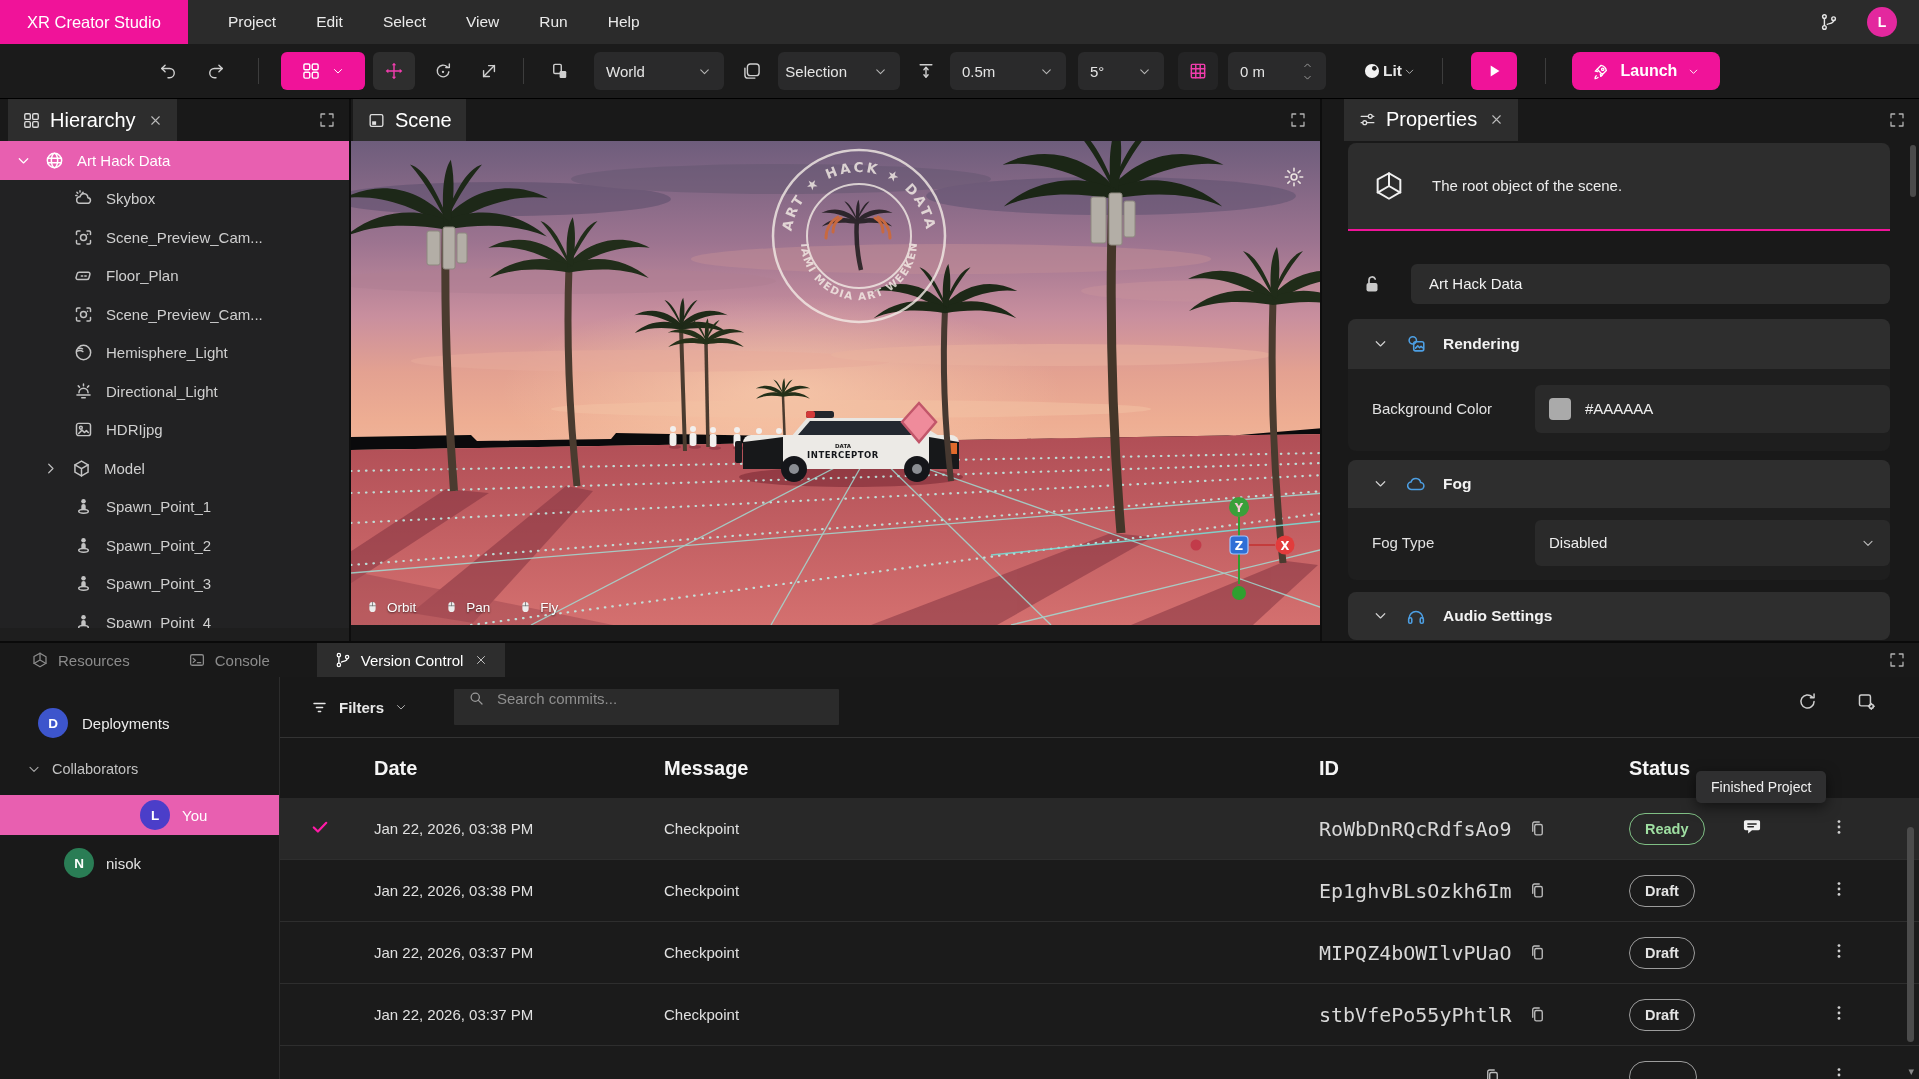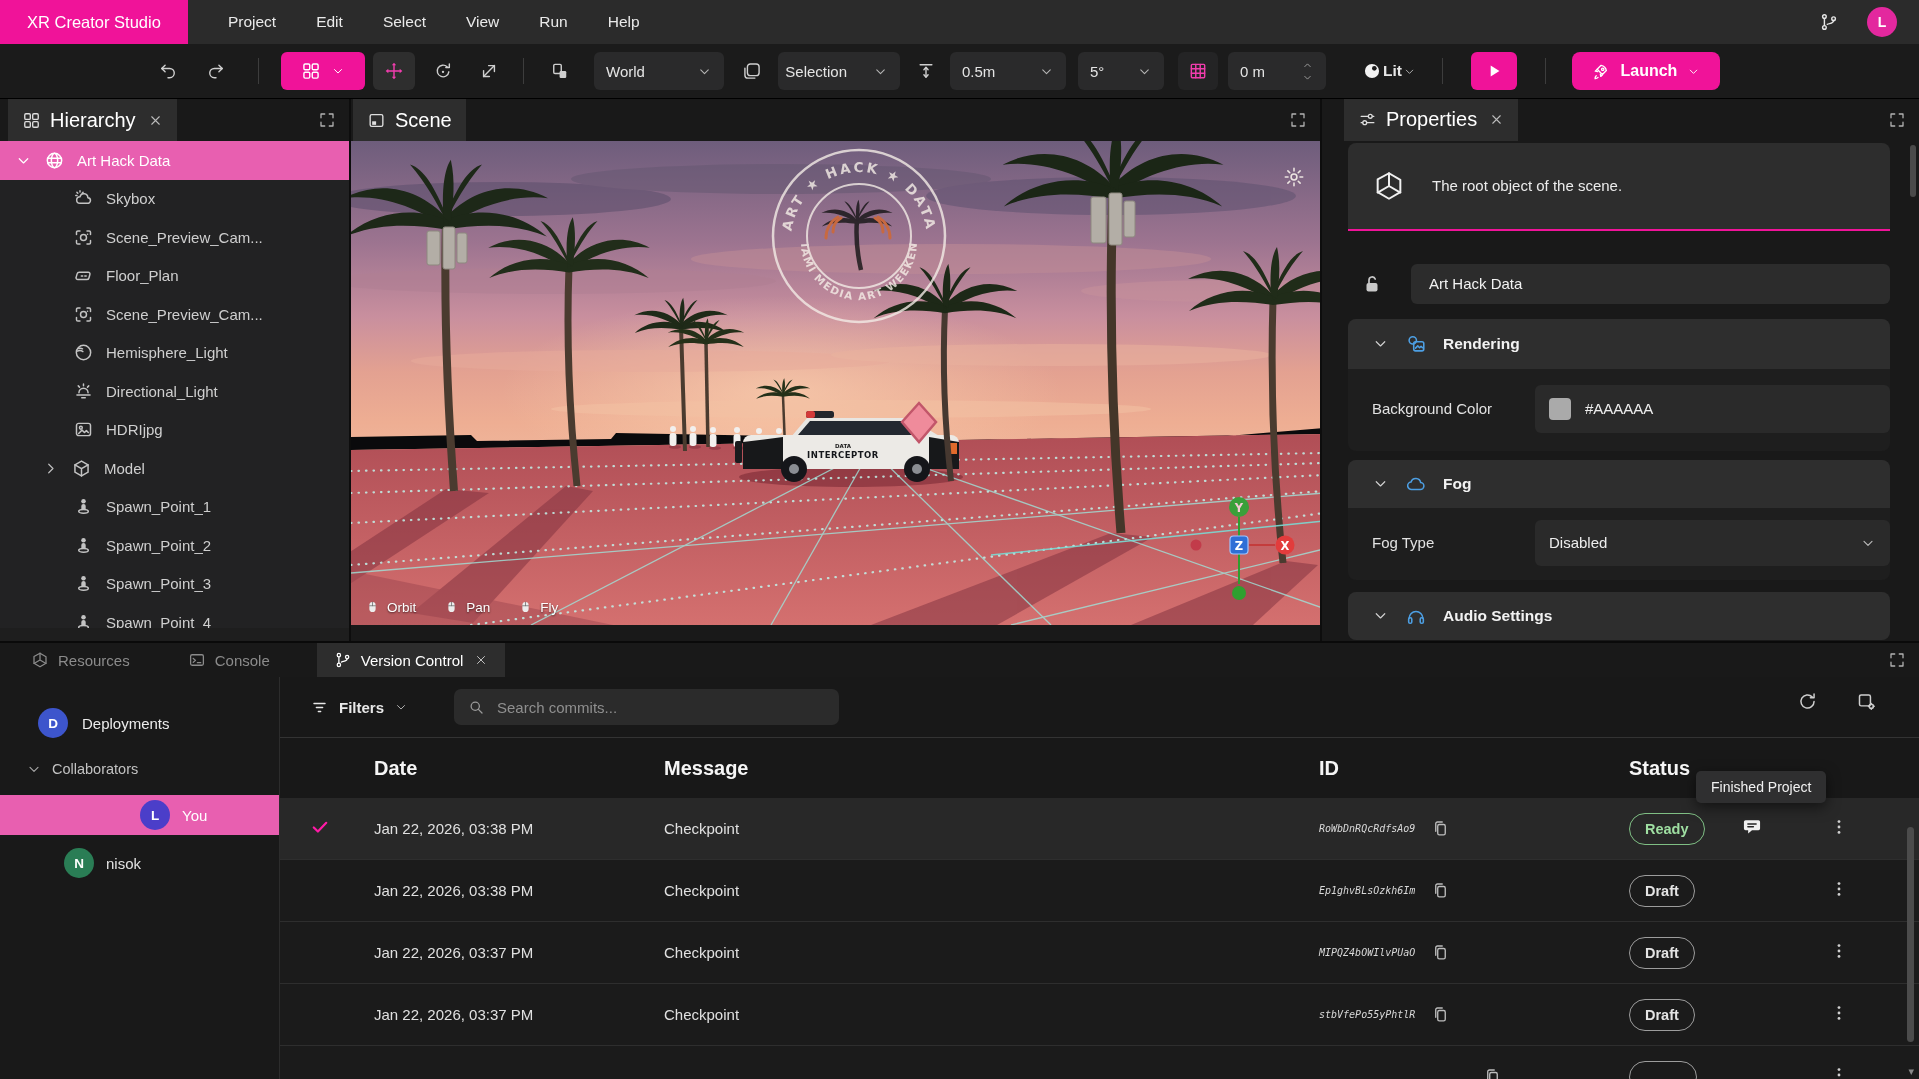--- a/index.html
+++ b/index.html
@@ -83,33 +83,33 @@
   .av-indigo{background:#4b3ec9;width:28px;height:28px;}
   .av-green{background:#2a7d55;width:28px;height:28px;}
   .side-row.collab{height:40px;padding-left:26px;gap:10px;font-size:14.5px;color:#c2c2c2;margin-top:4px;}
   .side-row.collab .ic{width:16px;height:16px;color:#a8a8a8;}
   .side-row.yourow{height:40px;background:#e85fb0;padding-left:140px;gap:12px;color:#fff;margin-top:6px;}
   .side-row.nisokrow{height:40px;padding-left:64px;gap:12px;margin-top:8px;color:#e2e2e2;}
   .vc-main{flex:1;position:relative;overflow:hidden;background:#181818;}
   .vc-controls{display:flex;align-items:center;height:60px;padding-left:30px;border-bottom:1px solid #333;}
   .filters{display:flex;align-items:center;gap:10px;font-size:15px;font-weight:600;color:#e8e8e8;}
   .filters .chev{width:14px;height:14px;color:#b0b0b0;}
-  .searchbox{margin-left:46px;width:385px;height:36px;background:#2b2b2b;border-radius:7px;display:flex;align-items:center;gap:10px;padding:0 13px;box-sizing:border-box;}
+  .searchbox{margin-left:46px;width:385px;height:36px;background:#2b2b2b;border-radius:1px;display:flex;align-items:flex-start;gap:10px;padding:0 13px;box-sizing:border-box;}
   .searchbox .ic{width:18px;height:18px;color:#9a9a9a;}
   .searchbox input{flex:1;background:transparent;border:none;outline:none;color:#d5d5d5;font-size:15px;font-family:inherit;}
   .searchbox input::placeholder{color:#8f8f8f;}
   .vc-right-icons{position:absolute;right:42px;top:14px;display:flex;gap:38px;color:#cfcfcf;}
   .vc-right-icons .ic{width:21px;height:21px;}
   .vcgrid{display:grid;grid-template-columns:64px 290px 655px 310px 112px 88px 60px;align-items:center;padding-left:30px;}
   .vchead{height:60px;font-size:20px;font-weight:700;color:#f5f5f5;}
   .vcrow{height:61px;border-bottom:1px solid #2e2e2e;font-size:15px;color:#e0e0e0;background:#1b1b1b;}
   .vcrow.current{background:#282828;}
   .c-check .ic{width:20px;height:20px;color:#ff1aa6;stroke-width:2.6;}
   .c-id{display:flex;align-items:center;gap:16px;}
-  .idtext{font-family:"DejaVu Sans Mono",monospace;font-size:10px;color:#d8d8d8;font-style:italic;}
+  .idtext{font-family:"DejaVu Sans Mono",monospace;font-size:20px;color:#d8d8d8;}
   .c-id .ic{width:19px;height:19px;color:#bdbdbd;}
   .pill{display:inline-flex;align-items:center;justify-content:center;height:30px;padding:0 15px;border-radius:16px;border:1.5px solid;font-size:14.5px;font-weight:700;justify-self:start;}
   .pill.ready{color:#9fdfa2;border-color:#7fbf84;}
   .pill.draft{color:#e4e4e4;border-color:#9d9d9d;}
   .c-comment .ic{width:22px;height:22px;color:#f0f0f0;}
   .c-kebab .ic{width:20px;height:20px;color:#d0d0d0;}
   .tooltip{position:absolute;left:1416px;top:94px;background:#2f2f30;border-radius:5px;padding:8px 15px;font-size:14px;color:#f1f1f1;box-shadow:0 4px 14px rgba(0,0,0,.55);white-space:nowrap;z-index:5;}
   .vscroll{position:absolute;right:5px;top:150px;width:7px;height:215px;border-radius:4px;background:#4c4c4c;}
   .vscroll-arrow{position:absolute;right:5px;bottom:2px;font-size:11px;color:#8a8a8a;}
 </style>

